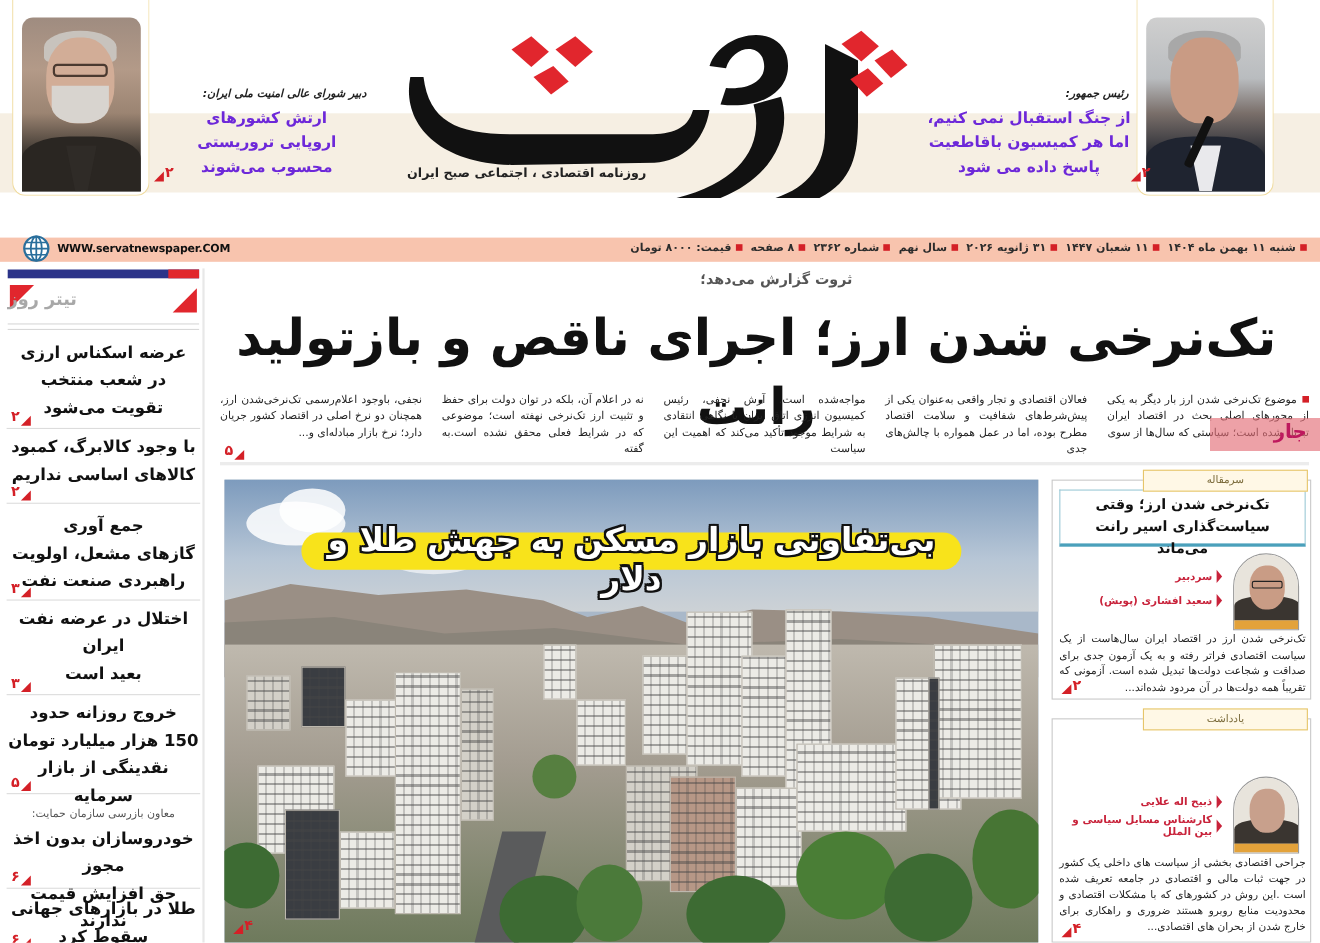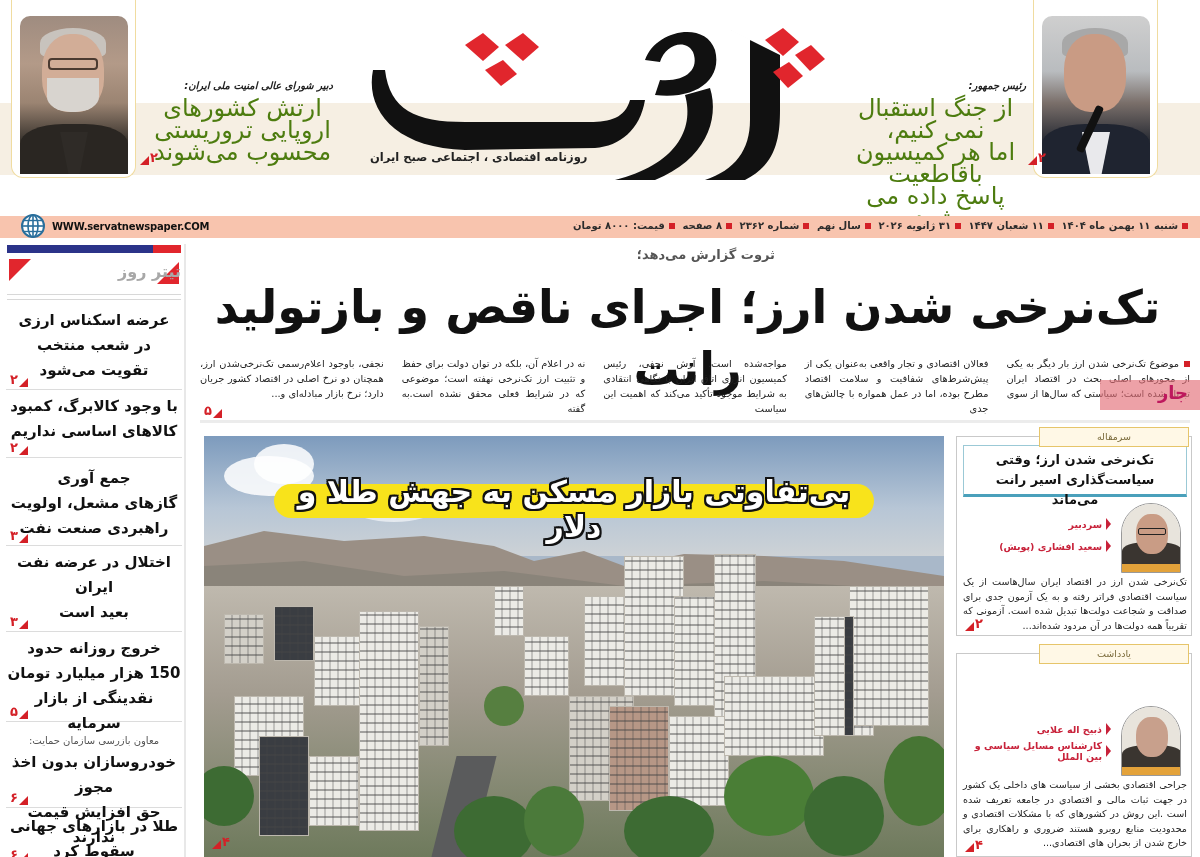--- a/index.html
+++ b/index.html
@@ -25,42 +25,42 @@
   .portrait.p2 .body-shape { background: #2a2622; }
   .portrait .shirt { position: absolute; left: 40px; bottom: 0; width: 28px; height: 42px; background: #e9e9ec; clip-path: polygon(0 0, 100% 0, 70% 100%, 30% 100%); }
   .portrait .beard { position: absolute; left: 27px; top: 62px; width: 52px; height: 34px; border-radius: 0 0 45% 45%; background: #d8d4cf; }
   .portrait .glasses { position: absolute; left: 28px; top: 42px; width: 50px; height: 12px; border: 2px solid #4b3a30; border-radius: 4px; }
   .portrait .mic { position: absolute; left: 44px; bottom: 20px; width: 8px; height: 50px; background: #111; transform: rotate(25deg); border-radius: 3px; }
 
   .side-head { position: absolute; top: 80px; width: 185px; text-align: center; direction: rtl; }
   .side-head.right { left: 843px; }
   .side-head.left { left: 150px; }
   .kicker-small { font-size: 10px; font-weight: bold; font-style: italic; color: #222; text-align: right; padding-right: 2px; }
-  .side-title { font-family: "DejaVu Sans", sans-serif; font-weight: normal; font-size: 24px; line-height: 22px; color: #4d7c0f; margin-top: 6px; }
+  .side-title { font-family: "DejaVu Sans", sans-serif; font-weight: bold; font-size: 14px; line-height: 22px; color: #6d28d9; margin-top: 6px; }
   .page-ref { position: absolute; color: #d42027; font-weight: bold; font-size: 13px; display: flex; align-items: flex-end; gap: 1px; }
   .page-ref .tri { width: 0; height: 0; border-left: 9px solid transparent; border-bottom: 9px solid #d42027; display: inline-block; }
 
   .logo-wrap { position: absolute; left: 355px; top: 0; width: 480px; height: 180px; }
   .tagline { position: absolute; left: 370px; top: 150px; font-size: 11.5px; font-weight: bold; color: #222; direction: rtl; white-space: nowrap; }
 
   
   .datebar { position: absolute; left: 0; top: 216px; width: 1200px; height: 22px; background: #f8c4ae; }
   .datebar-text { position: absolute; right: 8px; top: 4px; font-size: 10px; font-weight: bold; color: #2c2c2c; direction: rtl; white-space: nowrap; }
   .datebar-text .sq { display: inline-block; width: 6px; height: 6px; background: #d42027; margin: 0 4px; vertical-align: middle; }
   .site-url { position: absolute; left: 52px; top: 221px; font-size: 10px; font-weight: bold; color: #111; font-family: "DejaVu Sans", sans-serif; letter-spacing: -0.2px; }
   .globe { position: absolute; left: 20px; top: 213px; width: 26px; height: 26px; }
 
   
   .sidebar { position: absolute; left: 4px; top: 244px; width: 182px; height: 613px; border-right: 2px solid #e8e8e8; background: #fff; }
   .sb-bar { position: absolute; left: 3px; top: 1px; width: 174px; height: 8px; background: #2b3389; }
   .sb-bar .red { position: absolute; right: 0; top: 0; width: 28px; height: 8px; background: #e1262d; }
   .sb-header { position: absolute; left: 3px; top: 12px; width: 174px; height: 34px; }
   .sb-header .tl { position: absolute; left: 2px; top: 3px; width: 0; height: 0; border-top: 22px solid #e1262d; border-right: 22px solid transparent; }
   .sb-header .br { position: absolute; right: 2px; top: 6px; width: 0; height: 0; border-bottom: 22px solid #e1262d; border-left: 22px solid transparent; }
-  .sb-title { position: absolute; left: 0; right: 0; top: 6px; text-align: right; font-size: 16px; font-weight: bold; color: #a8a8a8; direction: rtl; }
+  .sb-title { position: absolute; left: 0; right: 0; top: 6px; text-align: left; font-size: 16px; font-weight: bold; color: #a8a8a8; direction: rtl; }
   .sb-lines { position: absolute; left: 3px; top: 50px; width: 174px; height: 6px; border-top: 1px solid #d8d8d8; border-bottom: 1px solid #d8d8d8; }
   .sb-item { position: absolute; left: 2px; width: 176px; text-align: center; direction: rtl; border-bottom: 1px solid #dcdcdc; }
   .sb-item .t { font-weight: bold; font-size: 15px; line-height: 25px; color: #111; }
   .sb-item .k { font-size: 10px; color: #555; line-height: 14px; margin-bottom: 2px; }
   .sb-item .page-ref { left: 4px; bottom: 2px; }
 
   
   .kicker-main { position: absolute; right: 425px; top: 247px; font-size: 13px; font-weight: bold; color: #555; direction: rtl; }
   .main-headline { position: absolute; left: 205px; top: 276px; width: 965px; text-align: center; direction: rtl; font-family: "DejaVu Sans", sans-serif; font-weight: bold; font-size: 46px; line-height: 62px; color: #111; letter-spacing: -1px; }
 

